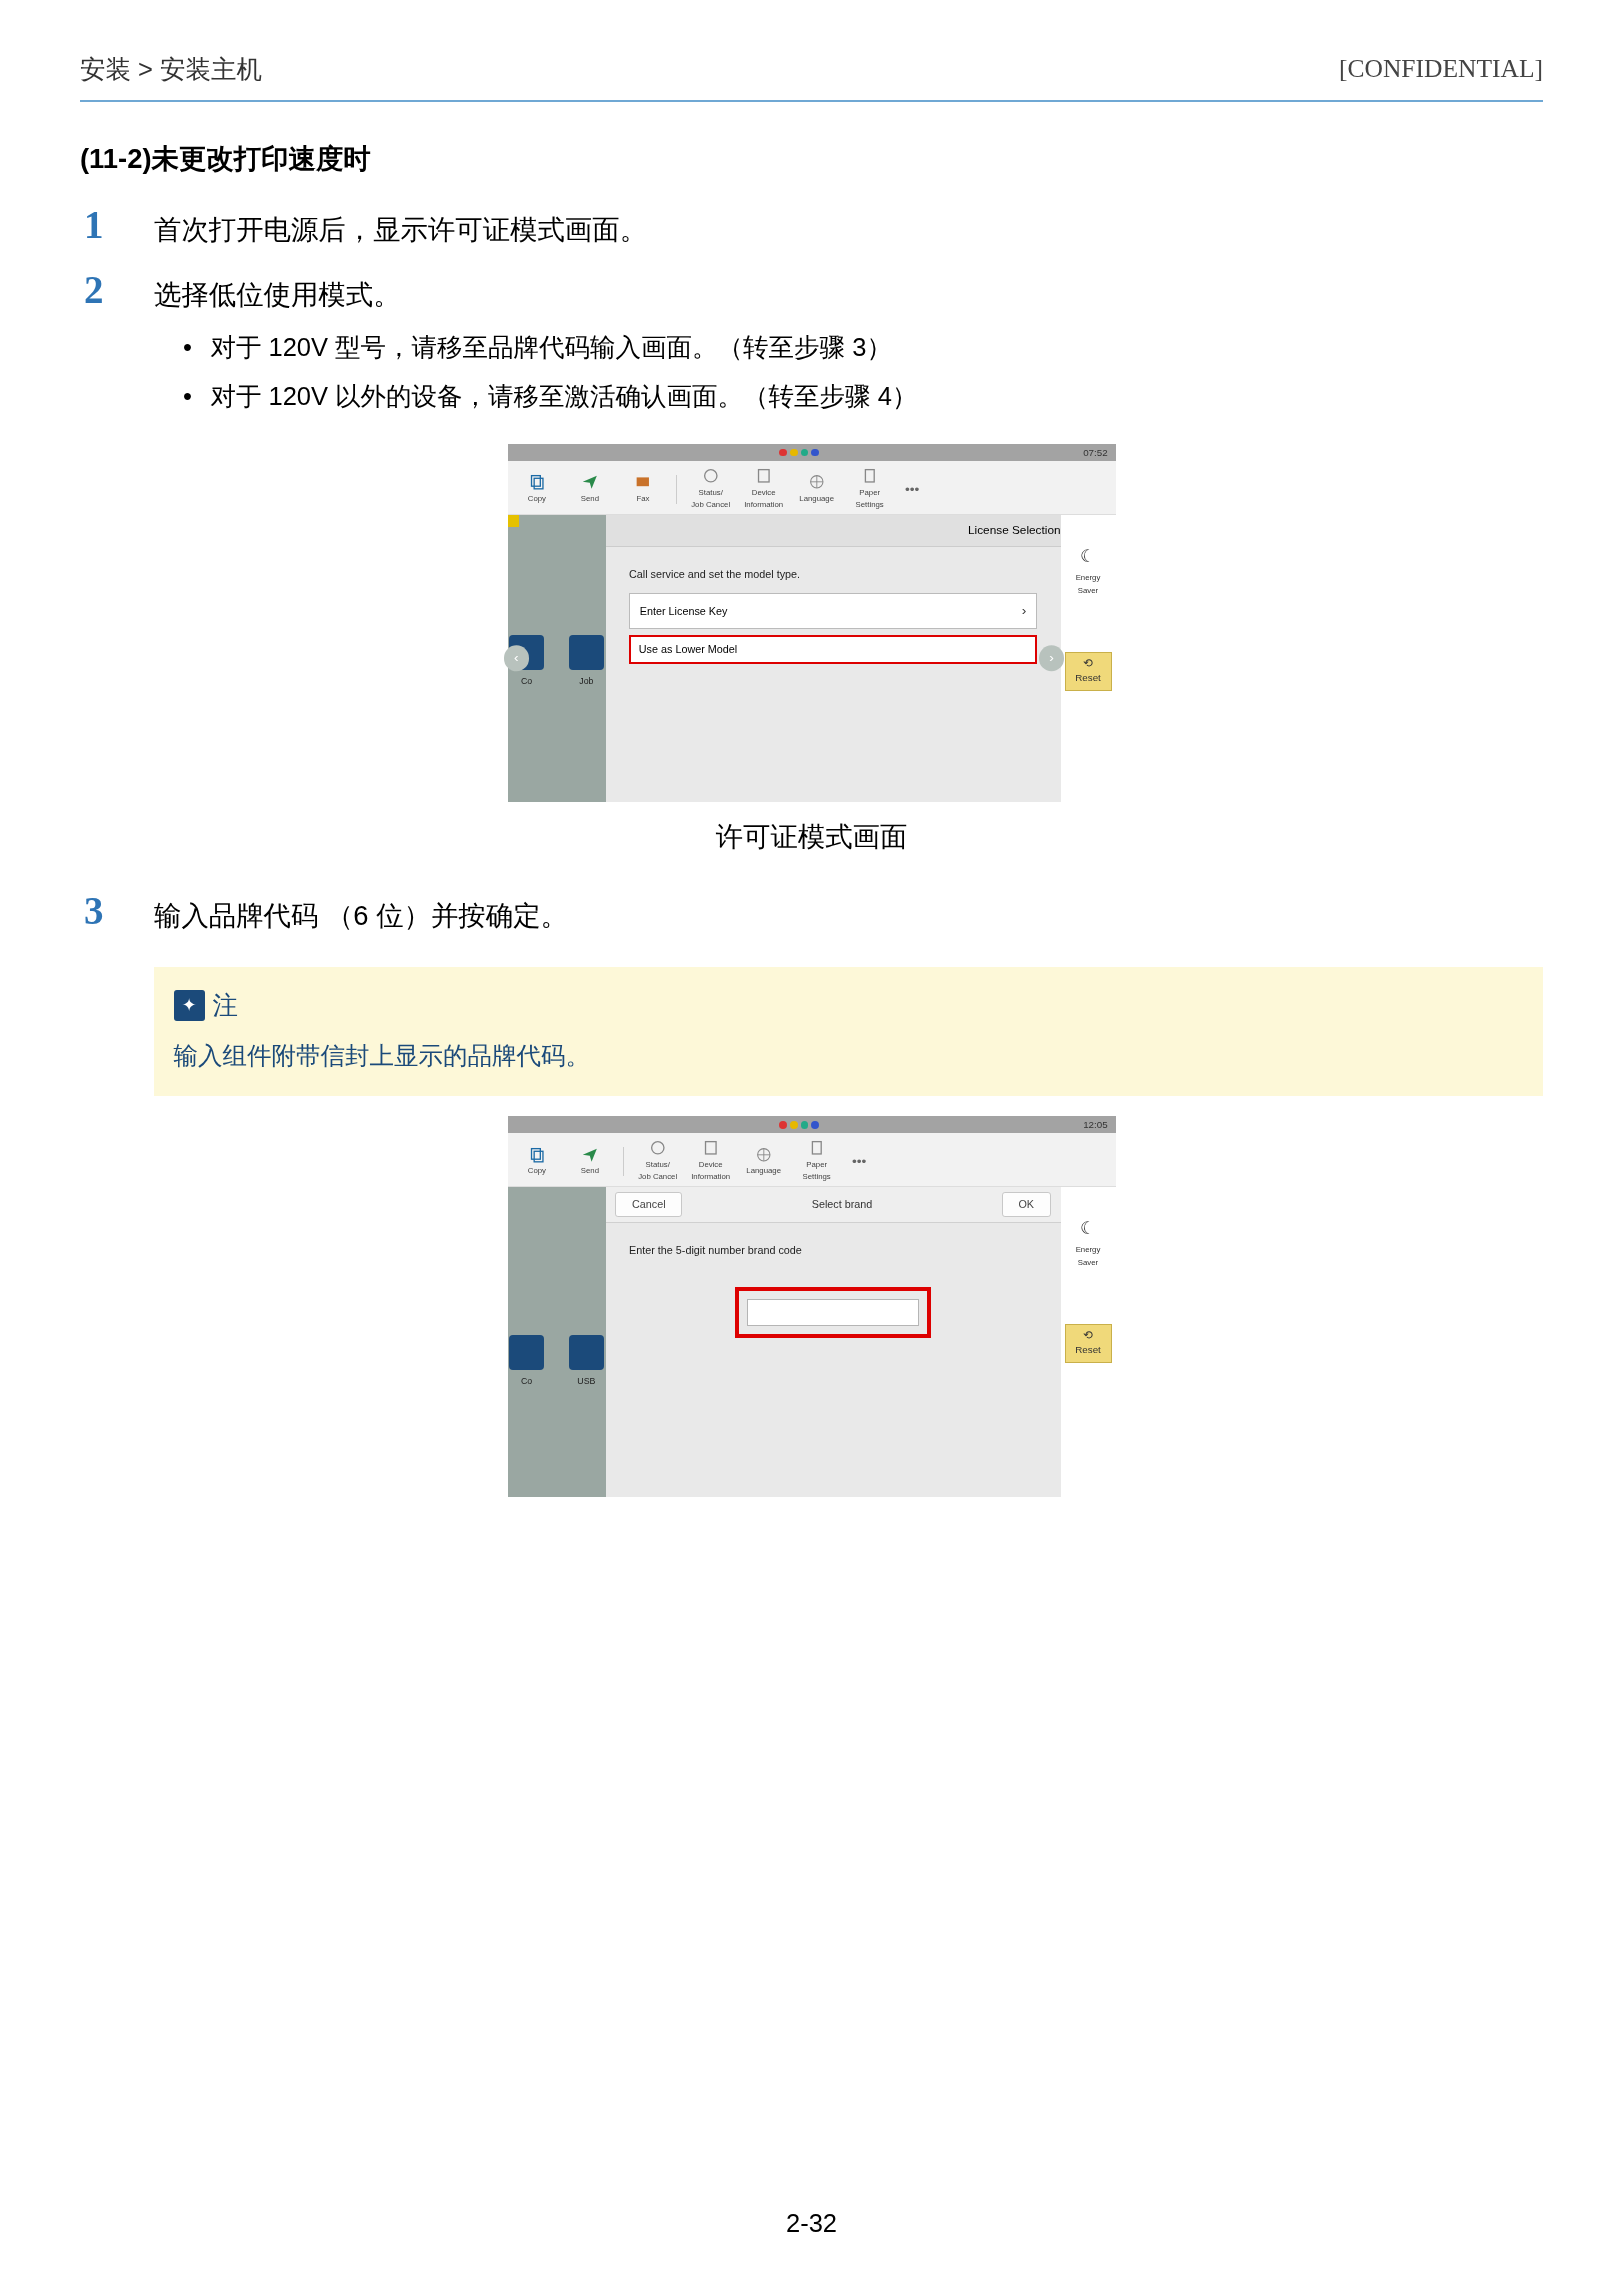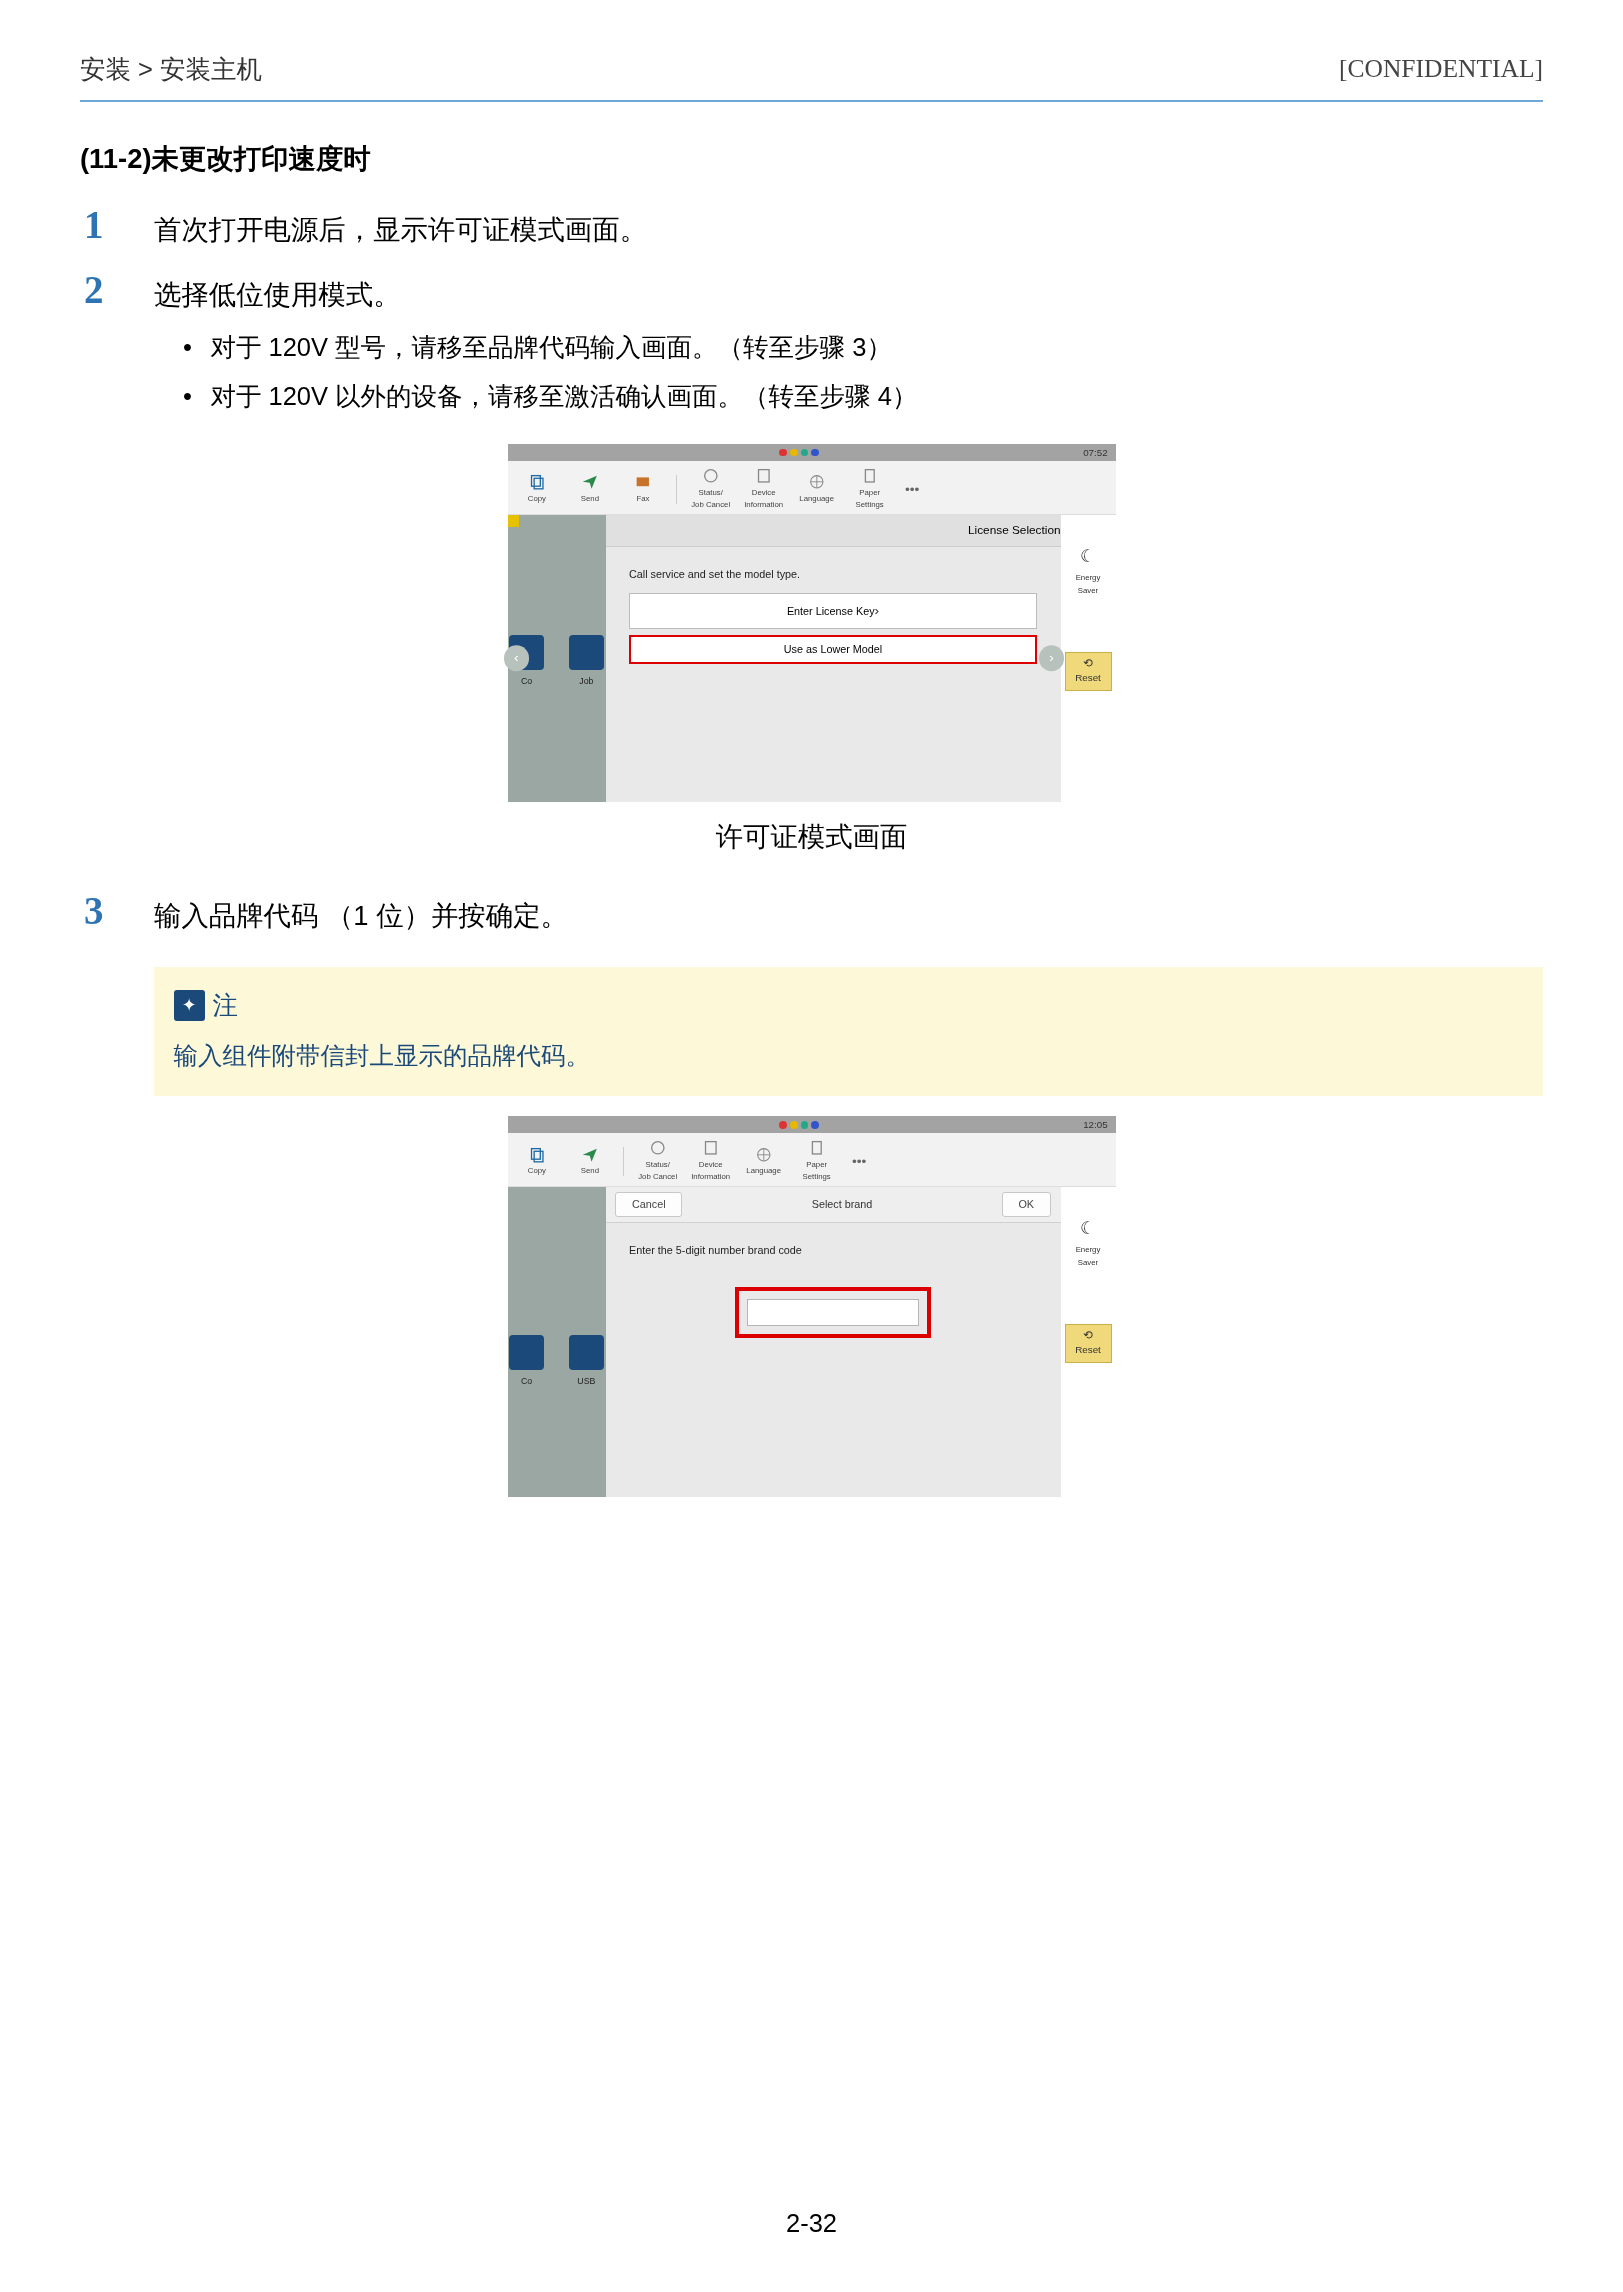--- a/index.html
+++ b/index.html
@@ -95,21 +95,21 @@
   .fig-main { flex: 1; background: #e9e9e9; position: relative; }
   .dlg-title {
     background: #e0e0e0; font-size: 11.8px; text-align: right; padding: 6px 0;
     border-bottom: 1px solid #ccc;
   }
   .dlg-pane { padding: 19.6px 23.5px; min-height: 255px; }
   .dlg-line { font-size: 10.8px; color: #222; margin-bottom: 9.8px; }
   .opt-row {
     background: #fff; border: 1px solid #bbb; font-size: 10.8px;
     padding: 5.9px 9.8px; margin-bottom: 5.9px; display: flex;
-    justify-content: center; align-items: center;
+    justify-content: space-between; align-items: center;
   }
   .opt-row.hl { border: 2.9px solid #d00; padding: 3.9px 7.8px; }
   .chev { font-size: 13.7px; color: #333; }
   .nav-right { right: -3.9px; top: 50%; transform: translateY(-50%); }
   .fig-right { width: 55px; background: #fff; display: flex; flex-direction: column; align-items: center; }
   .es-btn { margin-top: 27.4px; width: 43px; text-align: center; font-size: 7.8px; color: #333; }
   .es-ico { font-size: 17.6px; display:block; margin-bottom:2px; }
   .reset-btn { margin-top: 55px; width: 47px; height: 39px; background: #f0d97a; border: 1px solid #c9b04a; font-size: 9.8px; display:flex; flex-direction:column; align-items:center; justify-content:center; color:#333; }
   .reset-ico { font-size: 11.8px; line-height: 1; }
   
@@ -254,21 +254,21 @@
           </div>
         </div>
       </div>
     </div>
   </div>
   <div class="figure-caption">许可证模式画面</div>
 
   <div class="step-row">
     <div class="step-num">3</div>
     <div class="step-body">
-      <div class="step-text">输入品牌代码 （1 位）并按确定。</div>
+      <div class="step-text">输入品牌代码 （6 位）并按确定。</div>
     </div>
   </div>
 
   <div class="note-box">
     <div class="note-head">
       <span class="note-icon">✦</span>
       <span class="note-title">注</span>
     </div>
     <div class="note-body">输入组件附带信封上显示的品牌代码。</div>
   </div>

